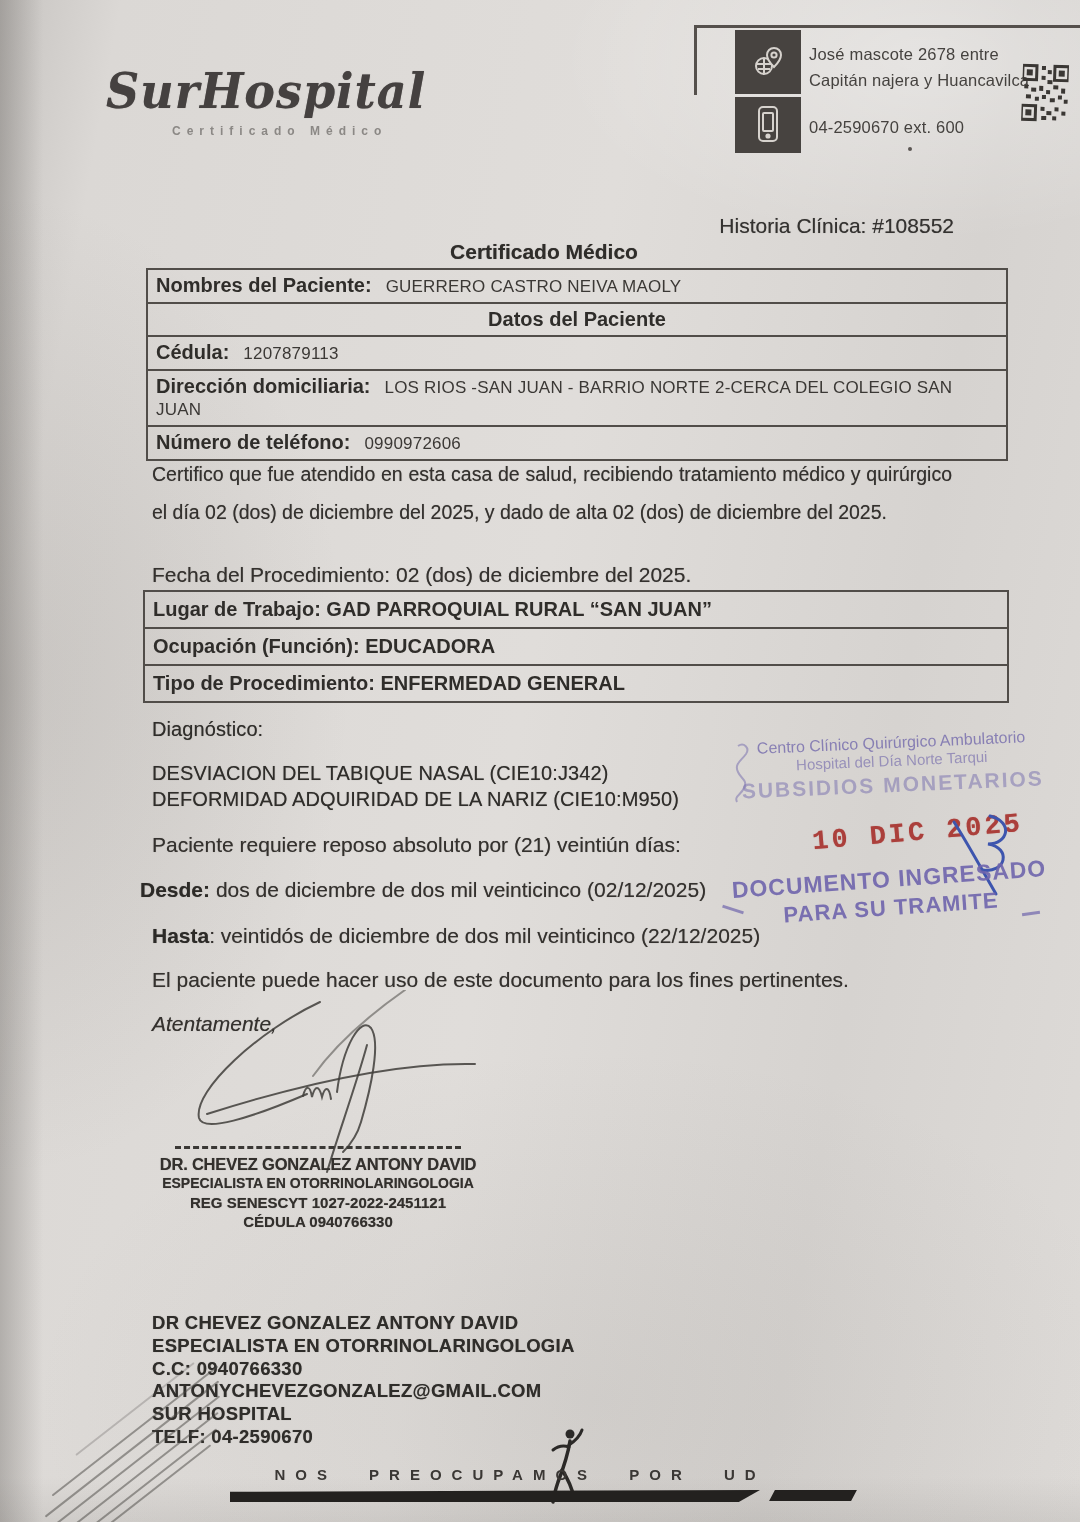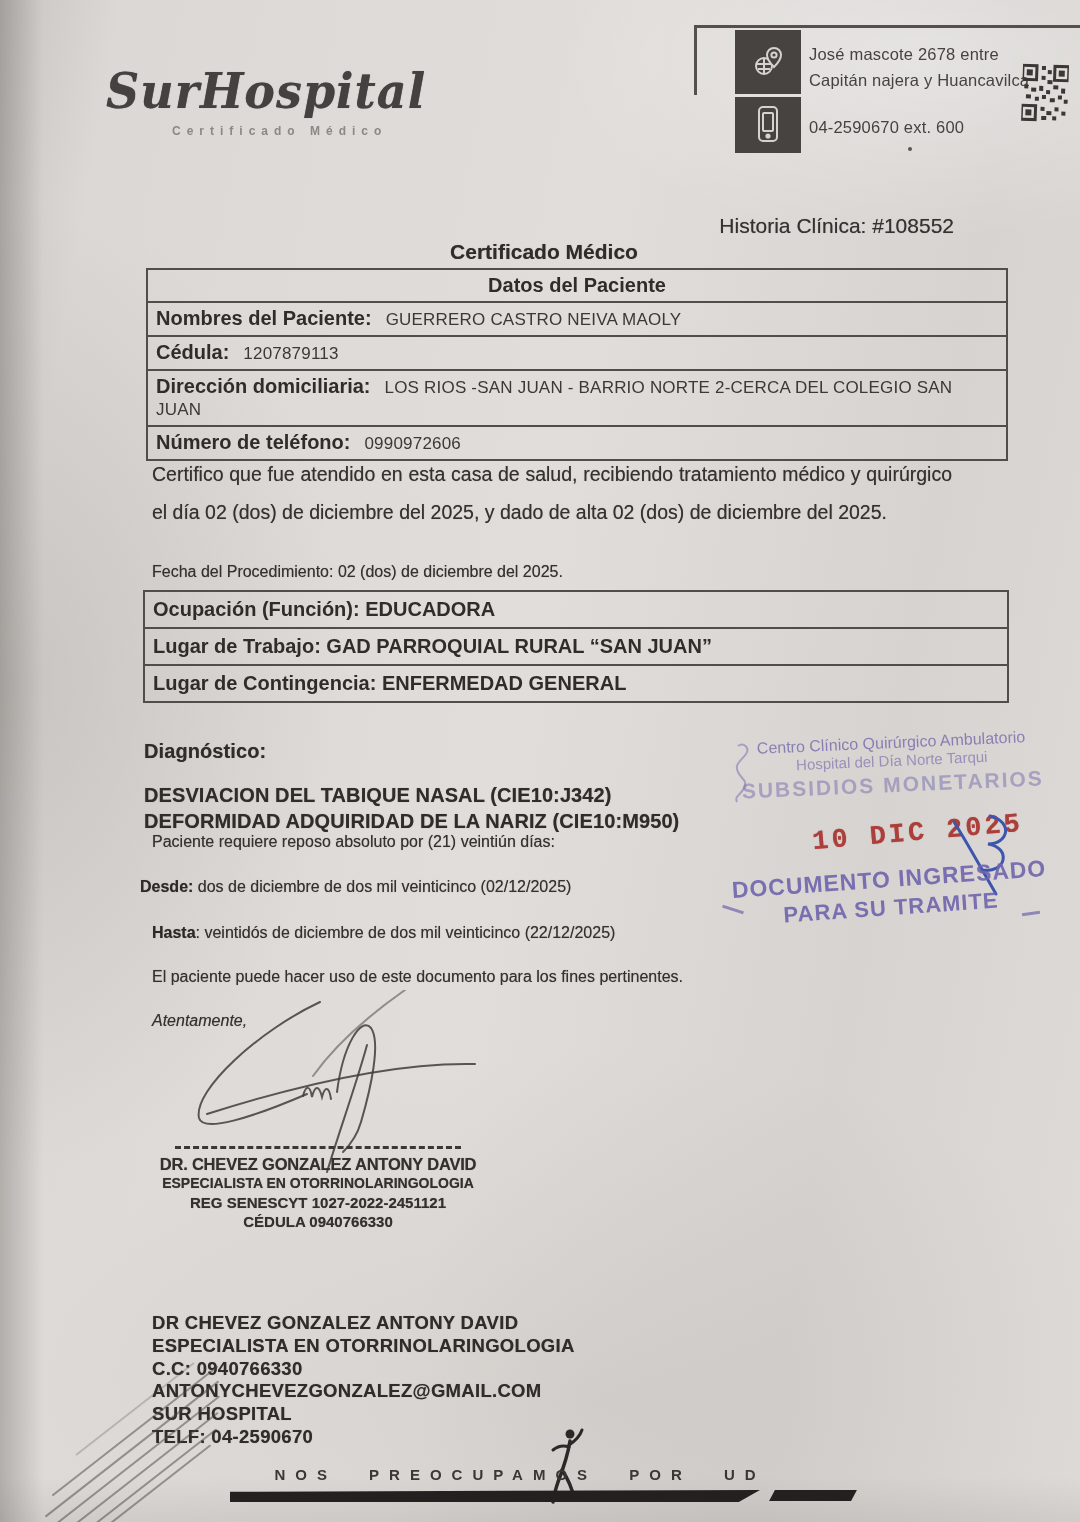--- a/index.html
+++ b/index.html
@@ -37,23 +37,23 @@
   .tbl{border:2px solid #514d49;}
   .tbl .trow{border-top:2px solid #514d49;padding:2px 8px;}
   .tbl .trow:first-child{border-top:none;}
   .tbl-head{text-align:center;font-weight:bold;font-size:20px;line-height:27px;}
   .lbl{font-weight:bold;font-size:20px;}
   .val{font-size:17px;color:#3b3835;margin-left:14px;letter-spacing:.2px;}
   .work-row{font-weight:bold;font-size:20px;line-height:31px;}
   
   .para{left:152px;top:455px;width:800px;font-size:19.5px;line-height:38px;
     text-align:justify;color:#34312e;}
-  .line{font-size:16px;color:#34312e;}
+  .line{font-size:21px;color:#34312e;}
   .bold{font-weight:bold;color:#2c2a27;}
-  .diag{left:144px;font-weight:bold;font-size:20px;line-height:26px;letter-spacing:.1px;margin-top:22px;}
+  .diag{left:152px;font-weight:normal;font-size:20px;line-height:26px;letter-spacing:.1px;}
   
   .stamp-clinic{left:722px;top:734px;width:340px;text-align:center;color:#7d74b0;
     transform:rotate(-2.5deg);opacity:.88;}
   .stamp-clinic .s1{font-size:16px;}
   .stamp-clinic .s2{font-size:15px;opacity:.8;}
   .stamp-clinic .s3{font-size:21px;letter-spacing:2px;opacity:.62;margin-top:4px;font-weight:bold;}
   .stamp-date{left:812px;top:818px;font-family:"Liberation Mono",monospace;font-weight:bold;
     font-size:27px;color:#a8332f;letter-spacing:3px;transform:rotate(-5deg);opacity:.92;
     text-shadow:0 0 1px rgba(168,51,47,.6);}
   .stamp-ingress{left:714px;top:866px;width:352px;text-align:center;color:#6f65ad;
@@ -139,42 +139,42 @@
       <rect x="20" y="52" width="5" height="4"></rect>
         <rect x="31" y="52" width="4" height="4"></rect>
     </svg>
   </div>
   <div class="abs speck"></div>
 
   <div class="abs rtext soft" style="top:214px;">Historia Clínica: #108552</div>
   <div class="abs doc-title soft">Certificado Médico</div>
 
   <div class="abs tbl" style="left:146px;top:268px;width:858px;">
-    <div class="trow tbl-head">Datos del Paciente</div>
     <div class="trow" style="line-height:27px;">
       <span class="lbl">Nombres del Paciente:</span><span class="val">GUERRERO CASTRO NEIVA MAOLY</span>
     </div>
+    <div class="trow tbl-head">Datos del Paciente</div>
     <div class="trow" style="line-height:26px;">
       <span class="lbl">Cédula:</span><span class="val">1207879113</span>
     </div>
     <div class="trow" style="line-height:22px;padding-top:4px;padding-bottom:4px;">
       <span class="lbl">Dirección domiciliaria:</span><span class="val">LOS RIOS -SAN JUAN - BARRIO NORTE 2-CERCA DEL COLEGIO SAN JUAN</span>
     </div>
     <div class="trow" style="line-height:27px;">
       <span class="lbl">Número de teléfono:</span><span class="val">0990972606</span>
     </div>
   </div>
 
   <div class="abs para soft">Certifico que fue atendido en esta casa de salud, recibiendo tratamiento médico y quirúrgico el día 02 (dos) de diciembre del 2025, y dado de alta 02 (dos) de diciembre del 2025.</div>
   <div class="abs line soft" style="left:152px;top:563px;">Fecha del Procedimiento: 02 (dos) de diciembre del 2025.</div>
 
   <div class="abs tbl" style="left:143px;top:590px;width:862px;">
+    <div class="trow work-row">Lugar de Trabajo: GAD PARROQUIAL RURAL  “SAN JUAN”</div>
     <div class="trow work-row">Ocupación (Función): EDUCADORA</div>
-    <div class="trow work-row">Lugar de Trabajo: GAD PARROQUIAL RURAL  “SAN JUAN”</div>
-    <div class="trow work-row">Lugar de Contingencia:  ENFERMEDAD GENERAL</div>
+    <div class="trow work-row">Tipo de Procedimiento:  ENFERMEDAD GENERAL</div>
   </div>
 
   <div class="abs diag soft" style="top:716px;">Diagnóstico:</div>
   <div class="abs diag soft" style="top:760px;">DESVIACION DEL TABIQUE NASAL (CIE10:J342)</div>
   <div class="abs diag soft" style="top:786px;">DEFORMIDAD ADQUIRIDAD DE LA NARIZ (CIE10:M950)</div>
 
   <div class="abs stamp-clinic">
     <div class="s1">Centro Clínico Quirúrgico Ambulatorio</div>
     <div class="s2">Hospital del Día Norte Tarqui</div>
     <div class="s3">SUBSIDIOS MONETARIOS</div>

